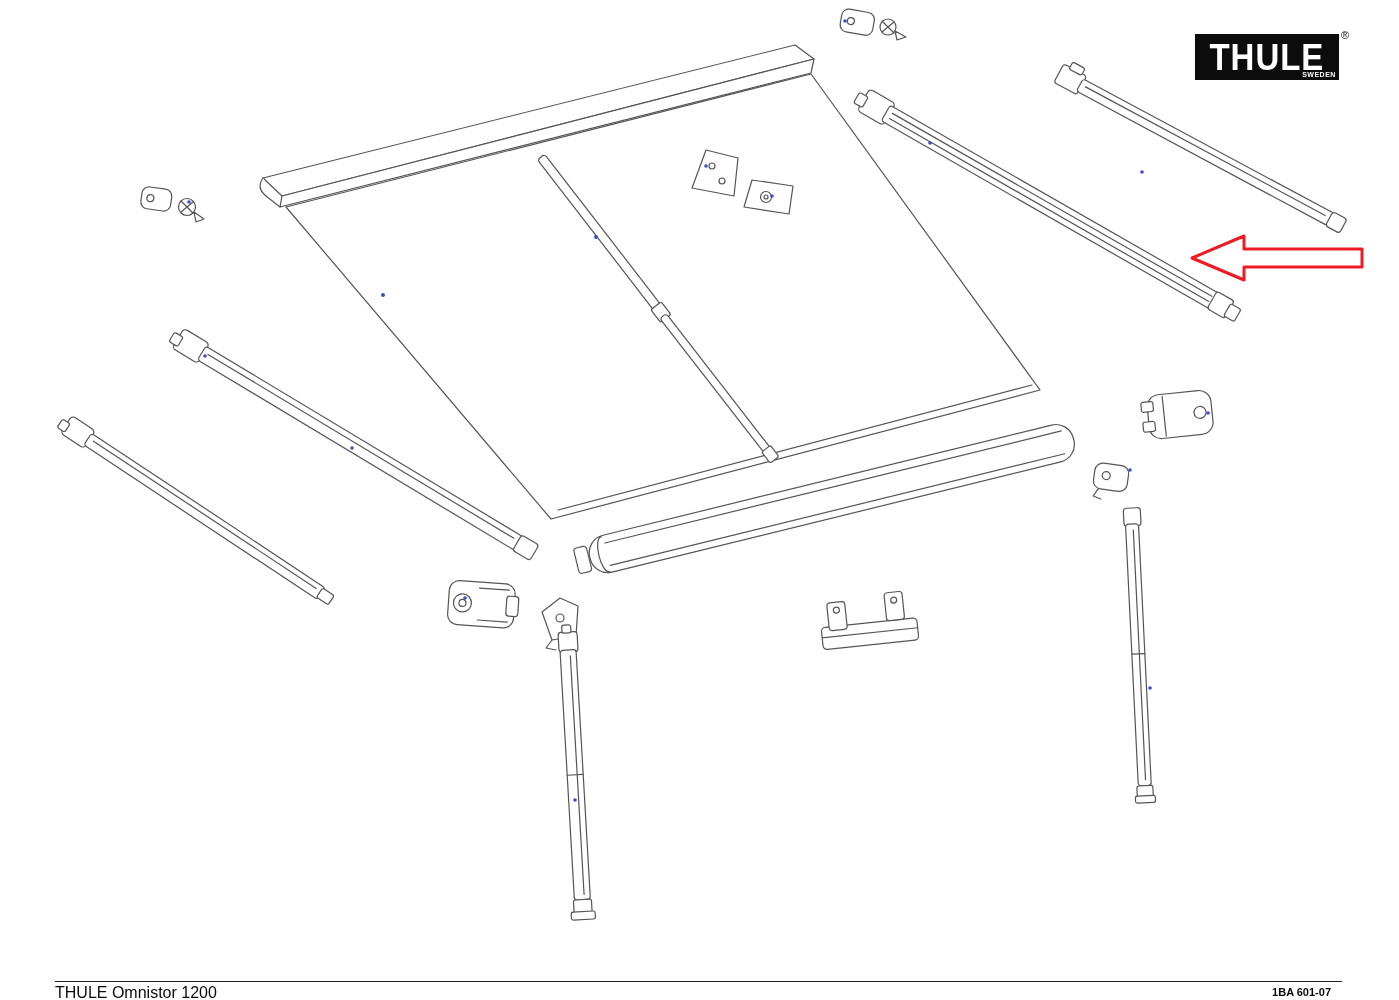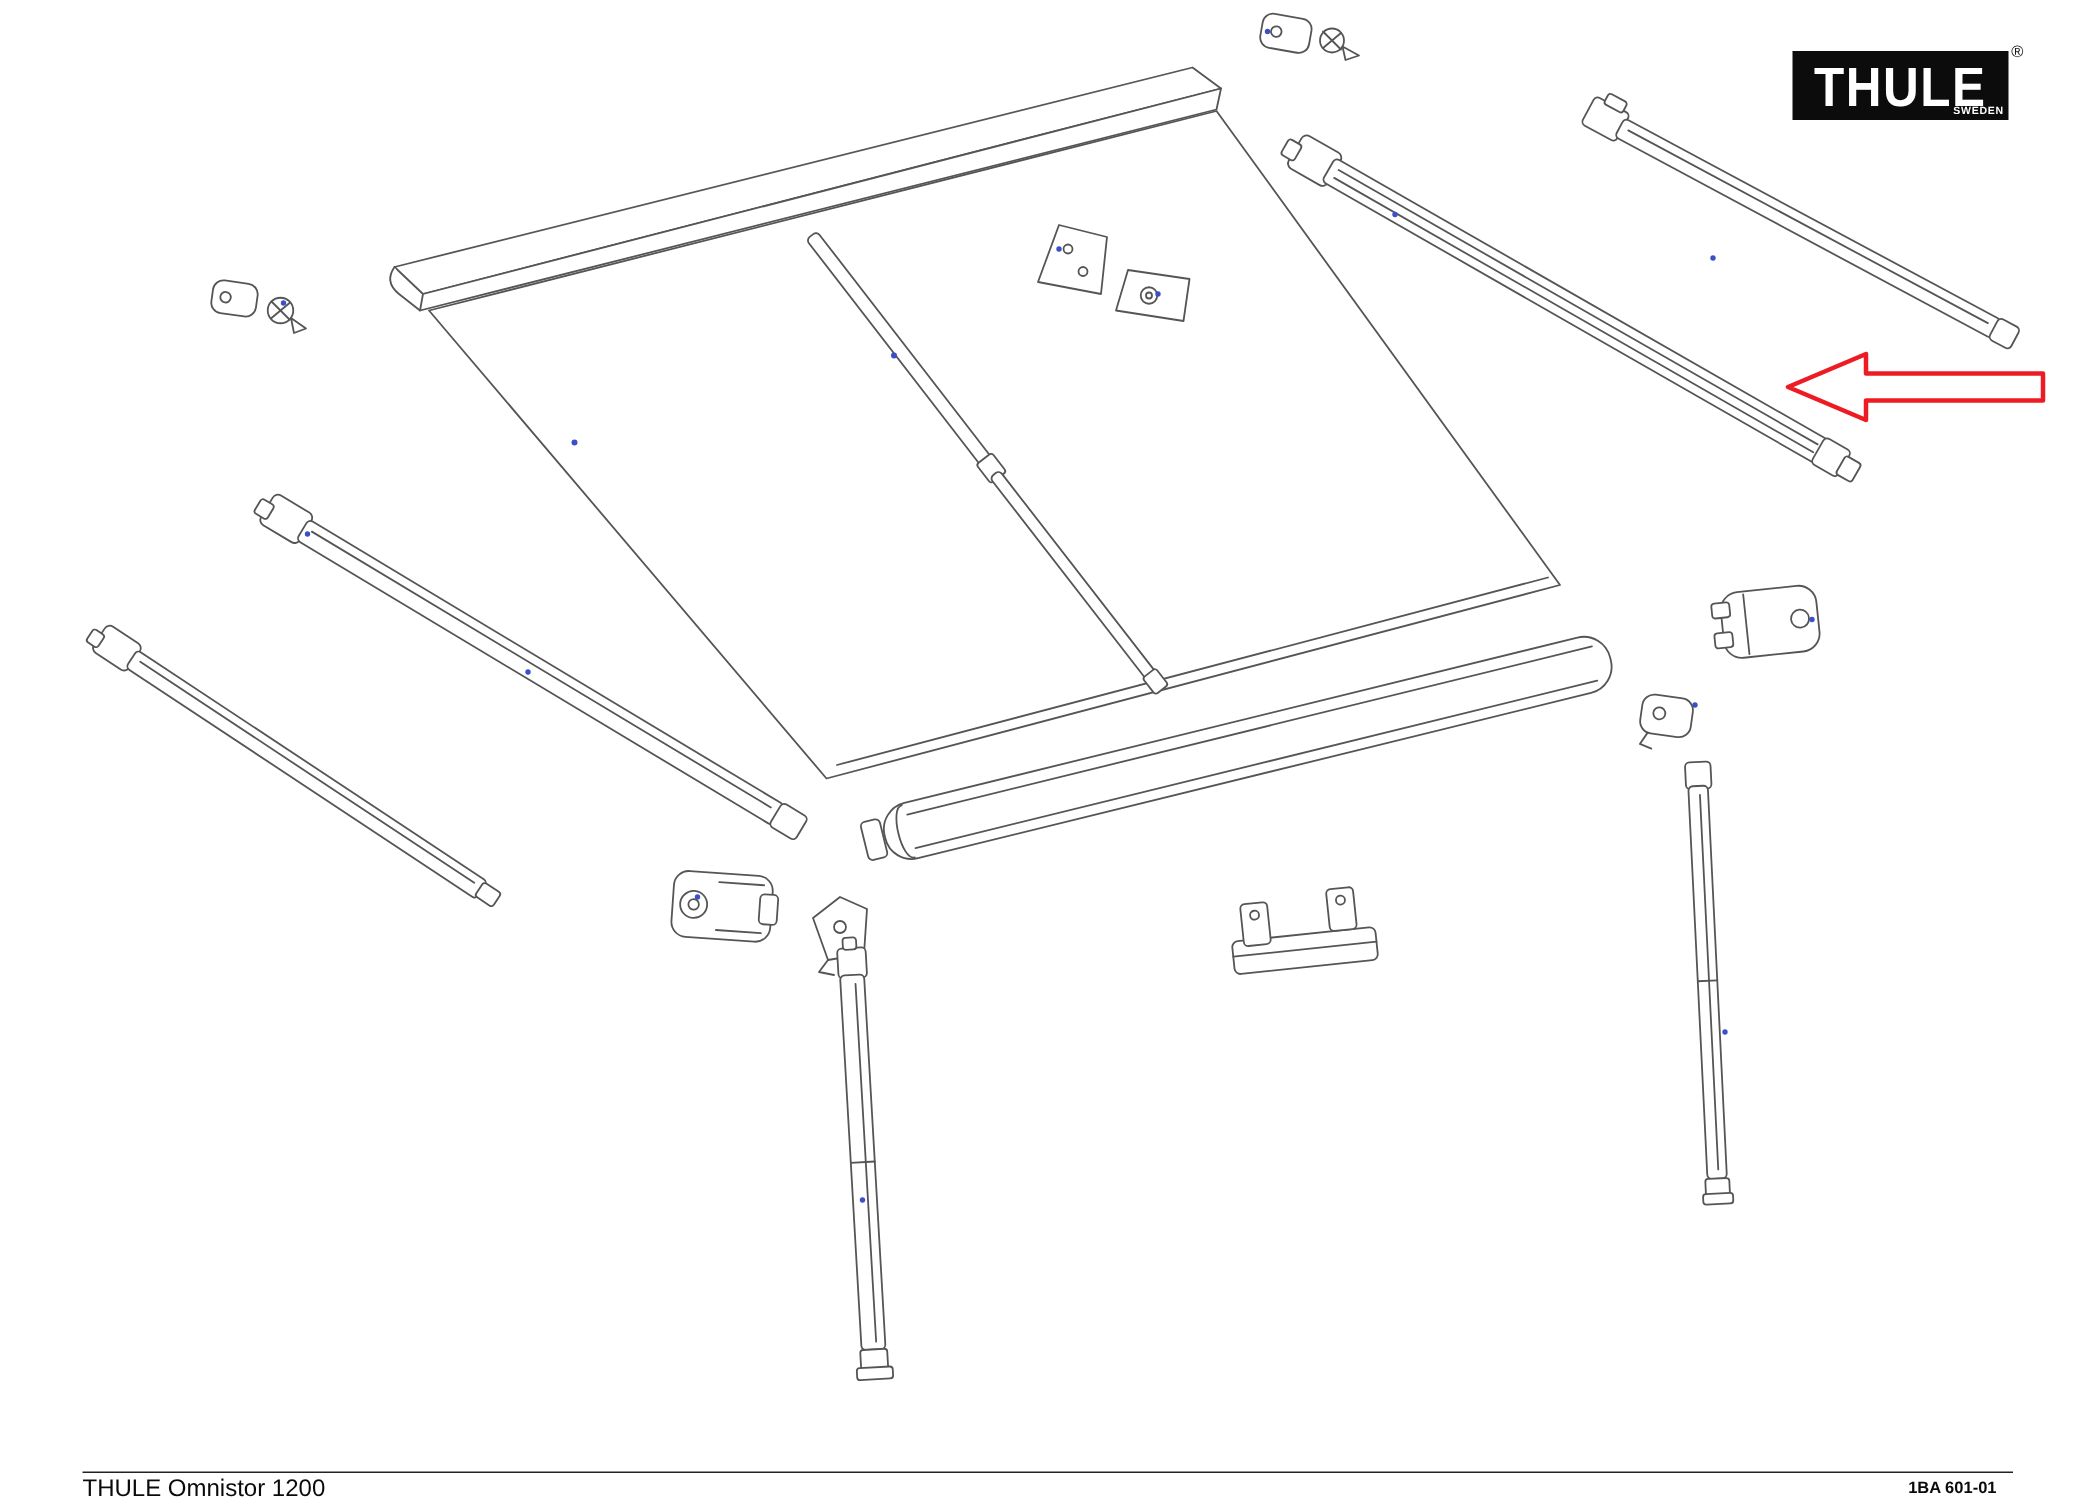--- a/index.html
+++ b/index.html
@@ -218,15 +218,15 @@
   <div class="logo-wrap">
     <div class="logo-box">
       <span class="logo-brand">THULE</span>
       <span class="logo-sub">SWEDEN</span>
     </div>
     <span class="logo-reg">®</span>
   </div>
 
   <div class="footer-rule"></div>
   <div class="footer-title">THULE Omnistor 1200</div>
-  <div class="footer-code">1BA 601-01</div>
+  <div class="footer-code">1BA 601-07</div>
 
 </div>
 
 </body></html>

